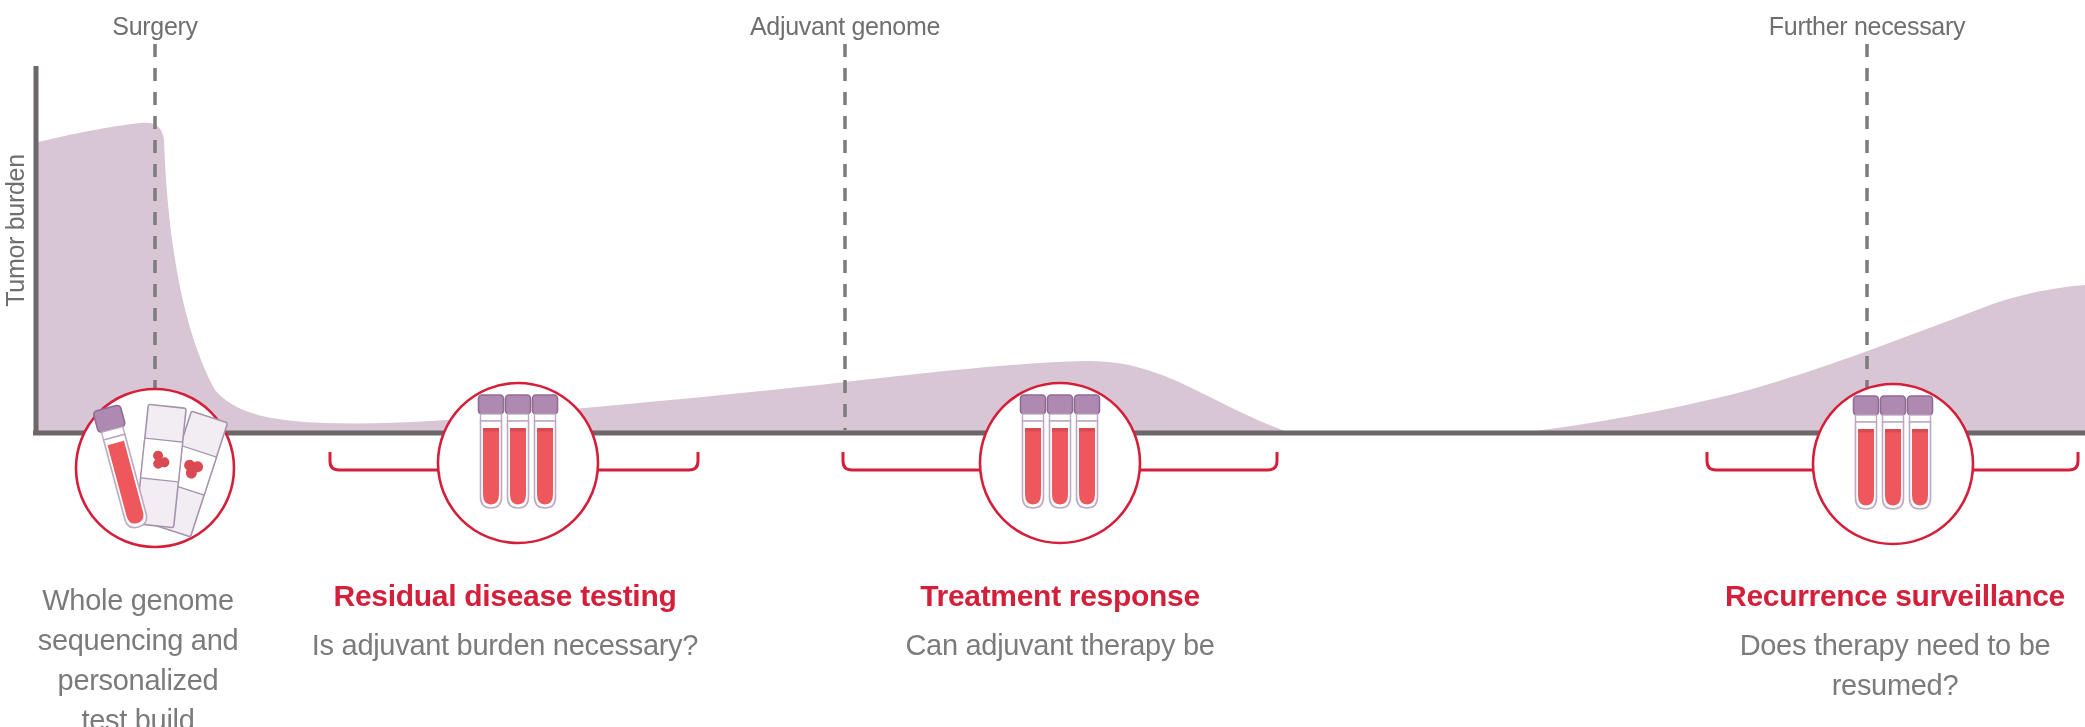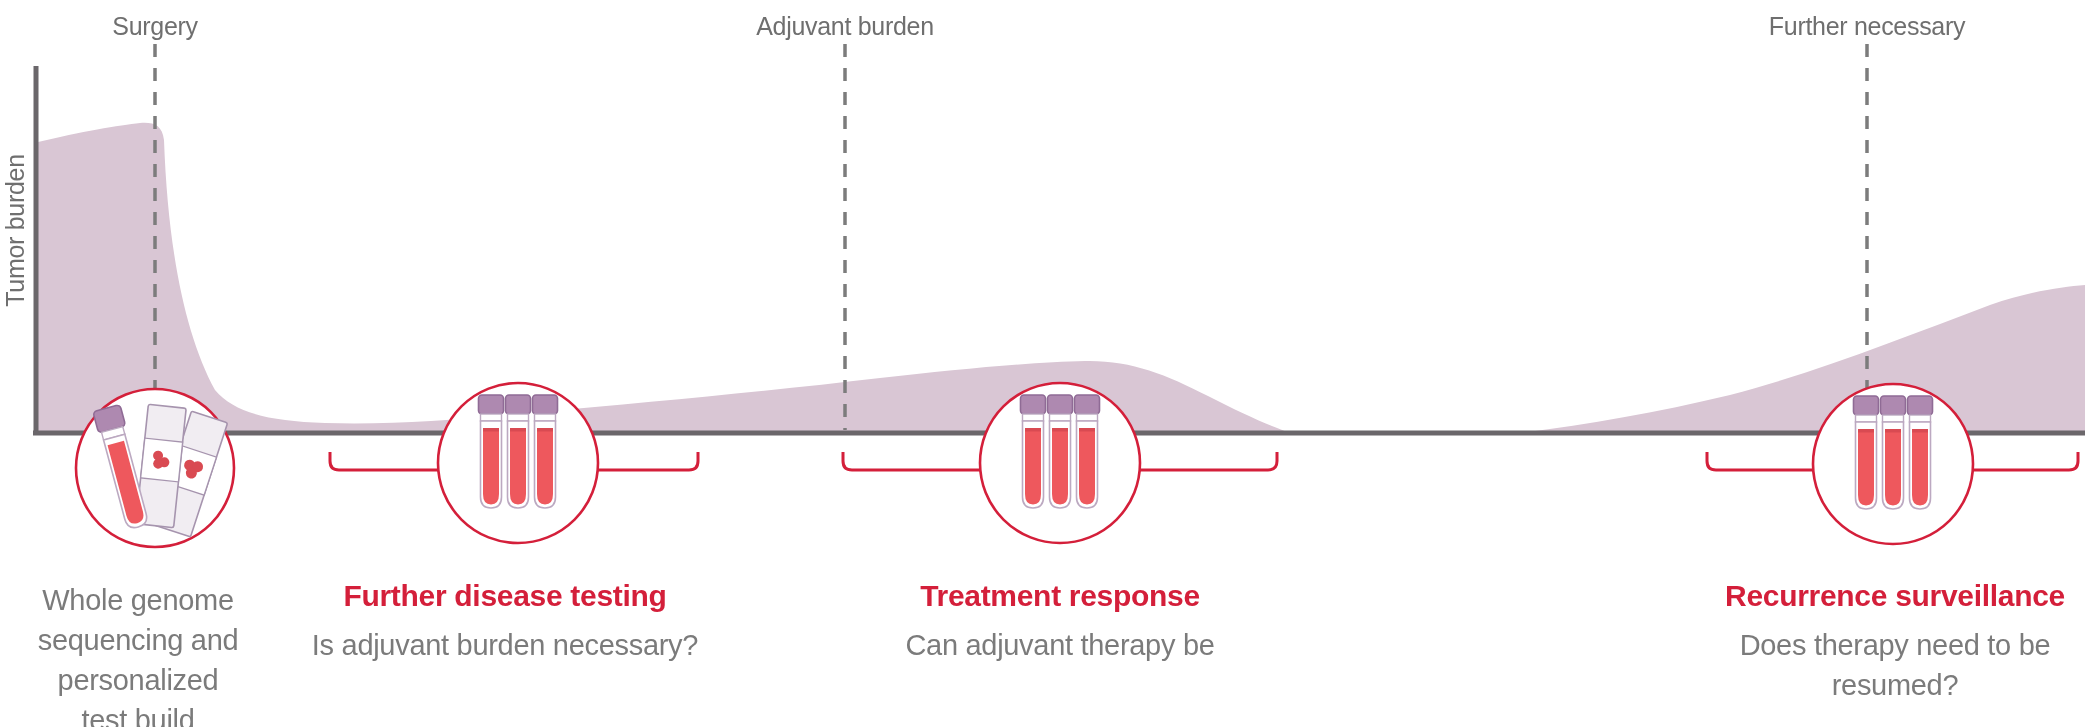--- a/index.html
+++ b/index.html
@@ -128,32 +128,32 @@
     </g>
 
     <use href="#tubeTrio" x="518" y="463"></use>
     <use href="#tubeTrio" x="1060" y="463"></use>
     <use href="#tubeTrio" x="1893" y="464"></use>
   </svg>
 
   <div class="y-label">Tumor burden</div>
 
   <div class="top-label" style="left:5px;">Surgery</div>
-  <div class="top-label" style="left:695px;">Adjuvant burden</div>
+  <div class="top-label" style="left:695px;">Adjuvant genome</div>
   <div class="top-label" style="left:1717px;">Further necessary</div>
 
   <div class="stage" style="left:-12px; width:300px; top:580px;">
     <div class="stage-line">Whole genome</div>
     <div class="stage-line">sequencing and</div>
     <div class="stage-line">personalized</div>
     <div class="stage-line">test build</div>
   </div>
 
   <div class="stage" style="left:275px; width:460px;">
-    <div class="stage-title">Further disease testing</div>
+    <div class="stage-title">Residual disease testing</div>
     <div class="stage-line">Is adjuvant burden necessary?</div>
   </div>
 
   <div class="stage" style="left:830px; width:460px;">
     <div class="stage-title">Treatment response</div>
     <div class="stage-line">Can adjuvant therapy be</div>
   </div>
 
   <div class="stage" style="left:1665px; width:460px;">
     <div class="stage-title">Recurrence surveillance</div>

